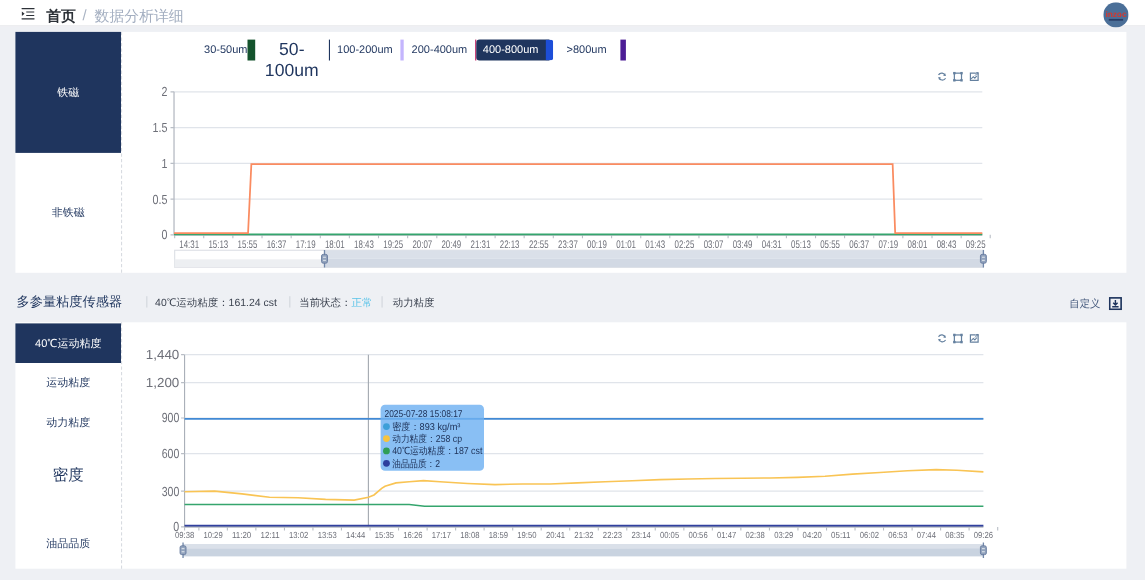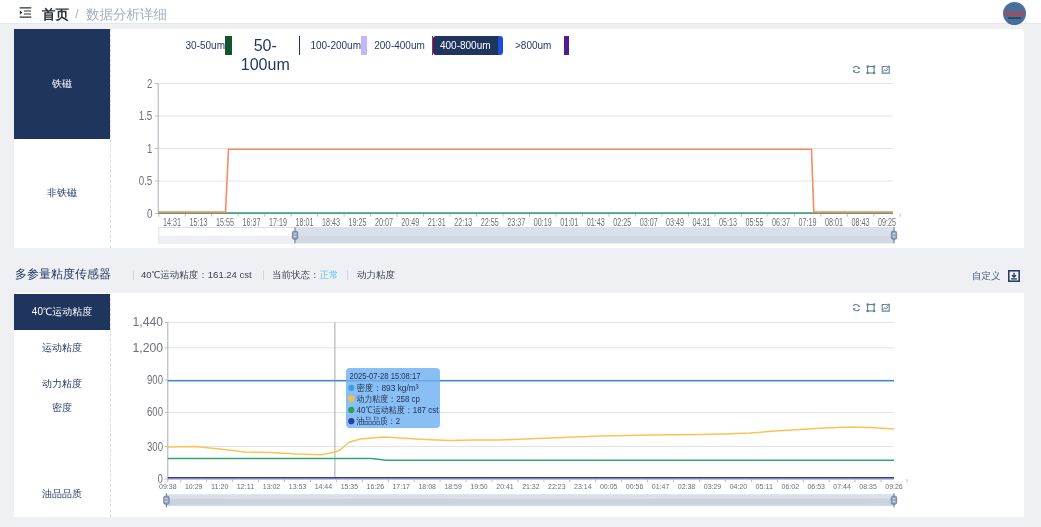--- a/index.html
+++ b/index.html
@@ -20,23 +20,23 @@
     <rect x="5" y="15.2" width="13" height="1.6" fill="#23355c" opacity="0.85"></rect>
   </svg>
 
 <div class="panel" style="top:29px;height:219px">
   <div class="dotted"></div>
   <div style="position:absolute;left:0;top:0px;width:96px;height:109.5px;background:#1f355e;color:#fff;display:flex;align-items:center;justify-content:center;font-size:10px">铁磁</div>
     <div style="position:absolute;left:0;top:109.5px;width:96px;height:109.5px;color:#1f355e;display:flex;align-items:center;justify-content:center;font-size:10px">非铁磁</div>
   <div style="position:absolute;left:149.5px;top:7px;height:19px;display:flex">
       <div style="width:68.5px;line-height:19px;text-align:right;font-size:10px;border-right:7px solid #14532d;color:#1f355e;">30-50um</div>
       <div style="width:67.5px;line-height:19px;text-align:center;font-size:16px;border-right:1px solid #1f355e;color:#1f355e;">50-100um</div>
-      <div style="width:67.5px;line-height:19px;text-align:right;font-size:10px;border-right:6px solid #c4b5fd;color:#1f355e;">100-200um</div>
+      <div style="width:67.5px;line-height:19px;text-align:center;font-size:10px;border-right:3px solid #c4b5fd;color:#1f355e;">100-200um</div>
       <div style="width:66px;line-height:19px;text-align:center;font-size:10px;border-right:1px solid #be185d;color:#1f355e;">200-400um</div>
-      <div style="width:69.5px;line-height:19px;text-align:center;font-size:10px;border-right:5px solid #1d4ed8;background:#1f355e;color:#fff;border-radius:3px;">400-800um</div>
+      <div style="width:69.5px;line-height:19px;text-align:center;font-size:10px;border-right:7px solid #1d4ed8;background:#1f355e;color:#fff;border-radius:3px;">400-800um</div>
       <div style="width:66.5px;line-height:19px;text-align:center;font-size:10px;border-right:5px solid #4c1d95;color:#1f355e;">&gt;800um</div>
     </div>
   <svg width="1010" height="219" style="position:absolute;left:0;top:0">
       <line x1="144.2" y1="54.5" x2="879" y2="54.5" stroke="#e0e4ea" stroke-width="1"></line>
       <line x1="144.2" y1="87" x2="879" y2="87" stroke="#e0e4ea" stroke-width="1"></line>
       <line x1="144.2" y1="119.5" x2="879" y2="119.5" stroke="#e0e4ea" stroke-width="1"></line>
       <line x1="144.2" y1="152" x2="879" y2="152" stroke="#e0e4ea" stroke-width="1"></line>
       <line x1="144.2" y1="54.5" x2="144.2" y2="184.5" stroke="#a8aeb8" stroke-width="1"></line>
       <line x1="144.2" y1="184.5" x2="879" y2="184.5" stroke="#8f96a1" stroke-width="1"></line>
       <line x1="141.0" y1="54.5" x2="144.2" y2="54.5" stroke="#b9bec6" stroke-width="1"></line>
@@ -154,21 +154,21 @@
     <rect x="0.8" y="0.8" width="10.4" height="10.4" fill="none" stroke="#1f355e" stroke-width="1.5"></rect>
     <path d="M6,2.8 V6.8 M4,5.2 L6,7.2 L8,5.2" stroke="#1f355e" stroke-width="1.3" fill="none"></path>
     <line x1="3.1" y1="8.9" x2="8.9" y2="8.9" stroke="#1f355e" stroke-width="1.3"></line>
   </svg>
 
 <div class="panel" style="top:293px;height:224px">
   <div class="dotted"></div>
   <div style="position:absolute;left:0;top:0.5px;width:96px;height:36.4px;background:#1f355e;color:#fff;display:flex;align-items:center;justify-content:center;font-size:10px">40℃运动粘度</div>
     <div style="position:absolute;left:0;top:36.9px;width:96px;height:36.4px;color:#1f355e;display:flex;align-items:center;justify-content:center;font-size:10px">运动粘度</div>
     <div style="position:absolute;left:0;top:73.3px;width:96px;height:36.4px;color:#1f355e;display:flex;align-items:center;justify-content:center;font-size:10px">动力粘度</div>
-    <div style="position:absolute;left:0;top:97px;width:96px;height:36.4px;color:#1f355e;display:flex;align-items:center;justify-content:center;font-size:10px">密度</div>
+    <div style="position:absolute;left:0;top:121px;width:96px;height:36.4px;color:#1f355e;display:flex;align-items:center;justify-content:center;font-size:14px">密度</div>
     <div style="position:absolute;left:0;top:182.5px;width:96px;height:36.4px;color:#1f355e;display:flex;align-items:center;justify-content:center;font-size:10px">油品品质</div>
   <svg width="1010" height="224" style="position:absolute;left:0;top:0">
       <line x1="153.8" y1="29.4" x2="880" y2="29.4" stroke="#e0e4ea" stroke-width="1"></line>
       <line x1="153.8" y1="54.8" x2="880" y2="54.8" stroke="#e0e4ea" stroke-width="1"></line>
       <line x1="153.8" y1="87" x2="880" y2="87" stroke="#e0e4ea" stroke-width="1"></line>
       <line x1="153.8" y1="119.4" x2="880" y2="119.4" stroke="#e0e4ea" stroke-width="1"></line>
       <line x1="153.8" y1="153.5" x2="880" y2="153.5" stroke="#e0e4ea" stroke-width="1"></line>
       <line x1="153.8" y1="29.4" x2="153.8" y2="186" stroke="#a8aeb8" stroke-width="1"></line>
       <line x1="153.8" y1="186" x2="880" y2="186" stroke="#8f96a1" stroke-width="1"></line>
       <line x1="150.60000000000002" y1="29.4" x2="153.8" y2="29.4" stroke="#b9bec6" stroke-width="1"></line>

